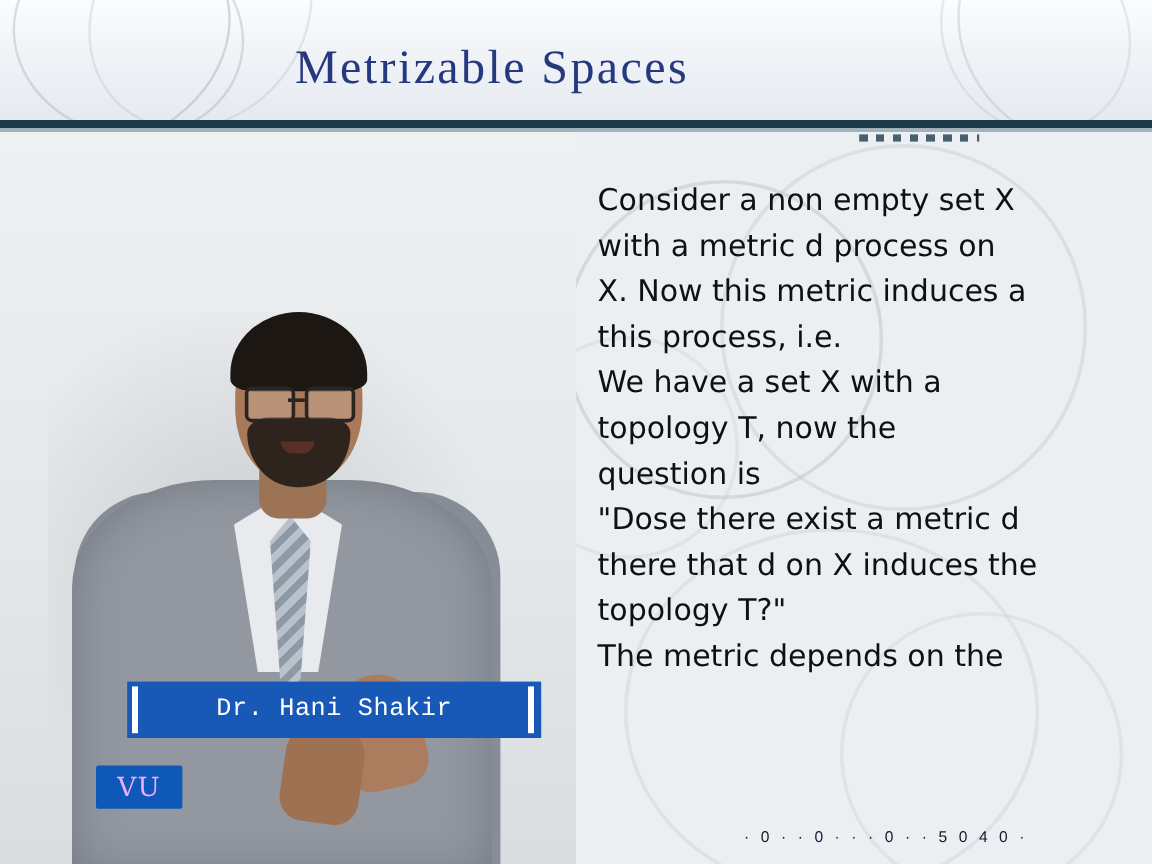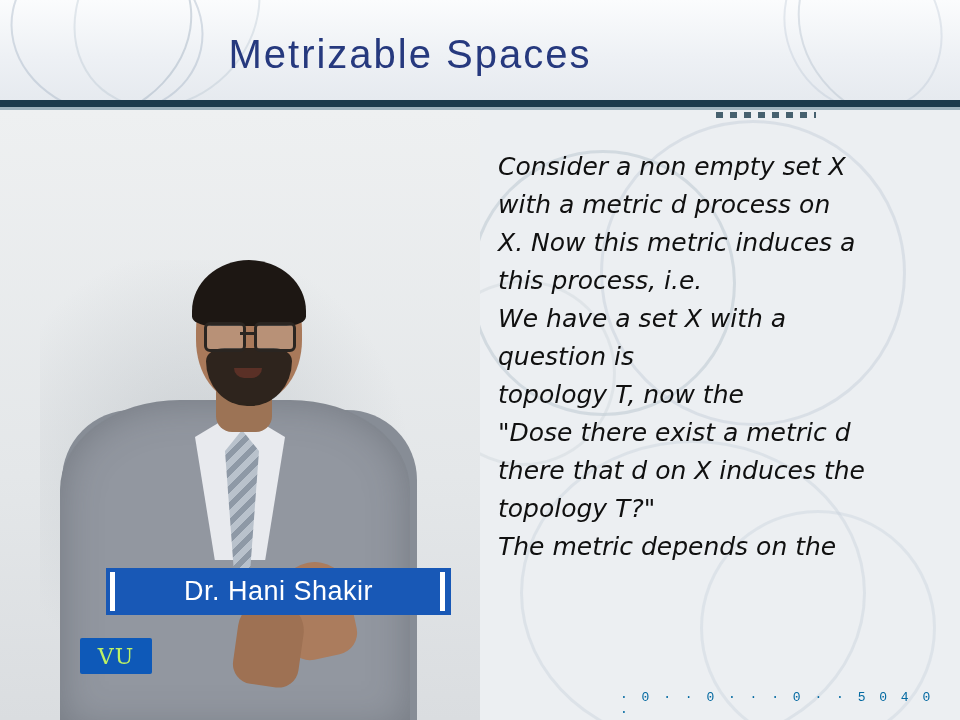--- a/index.html
+++ b/index.html
@@ -34,21 +34,21 @@
   .header .sw2 { left: 10px;  top: -55px; width: 190px; height: 165px; transform: rotate(12deg); border-color: rgba(150,165,185,0.35); }
   .header .sw3 { left: 80px;  top: -90px; width: 170px; height: 200px; transform: rotate(40deg); border-color: rgba(170,185,200,0.3); }
   .header .sw4 { right: -60px; top: -80px; width: 220px; height: 200px; transform: rotate(25deg); border-color: rgba(165,180,195,0.35); }
   .header .sw5 { right: 20px; top: -60px; width: 150px; height: 170px; transform: rotate(-30deg); border-color: rgba(175,190,205,0.3); }
 
   .title {
     position: absolute;
     left: 0; top: 32px;
     width: 820px;
     text-align: center;
-    font-family: Liberation Sans, sans-serif;
+    font-family: Liberation Serif, serif;
     font-size: 40px;
     letter-spacing: 2px;
     color: #26397e;
     font-weight: 400;
   }
 
   .rule-dark {
     position: absolute;
     left: 0; top: 100px;
     width: 960px;
@@ -235,64 +235,64 @@
     background: #ffffff;
   }
   .nameplate-bar2 {
     position: absolute;
     left: 440px; top: 572px;
     width: 5px; height: 39px;
     background: #ffffff;
   }
   .nameplate span {
     color: #ffffff;
-    font-size: 27px;
+    font-size: 21px;
     letter-spacing: 0.5px;
-    font-family: Liberation Sans, sans-serif;
+    font-family: Liberation Mono, monospace;
   }
 
   
   .vu-logo {
     position: absolute;
     left: 80px; top: 638px;
     width: 72px; height: 36px;
     background: #0e59b8;
     display: flex;
     align-items: center;
     justify-content: center;
     border-radius: 2px;
   }
   .vu-logo span {
-    color: #bef264;
+    color: #f0abfc;
     font-size: 22px;
     font-family: "DejaVu Serif", serif;
     letter-spacing: 1px;
   }
 
   
   .slide-text {
     position: absolute;
     left: 498px; top: 148px;
     width: 440px;
     color: #101010;
     font-family: "DejaVu Sans", sans-serif;
     font-size: 25px;
     line-height: 38px;
   }
-  .slide-text .ln { white-space: pre; font-style: italic; }
+  .slide-text .ln { white-space: pre; }
 
   
   .bottom-marks {
     position: absolute;
     left: 620px; top: 690px;
     width: 320px;
-    color: #0369a1;
+    color: #0f172a;
     font-size: 13px;
     letter-spacing: 3px;
-    font-family: Liberation Mono, monospace;
+    font-family: Liberation Sans, sans-serif;
   }
 </style>
 </head>
 <body>
 
 <div class="stage">
 
   <div class="header">
     <div class="swirl sw1"></div>
     <div class="swirl sw2"></div>
@@ -345,22 +345,22 @@
   <div class="vu-logo">
     <span>VU</span>
   </div>
 
   <div class="slide-text">
     <div class="ln">Consider a non empty set X</div>
     <div class="ln">with a metric d process on</div>
     <div class="ln">X. Now this metric induces a</div>
     <div class="ln">this process, i.e.</div>
     <div class="ln">We have a set X with a</div>
+    <div class="ln">topology T, now the</div>
     <div class="ln">question is</div>
-    <div class="ln">topology T, now the</div>
     <div class="ln">"Dose there exist a metric d</div>
     <div class="ln">there that d on X induces the</div>
     <div class="ln">topology T?"</div>
     <div class="ln">The metric depends on the</div>
   </div>
 
   <div class="bottom-marks">· 0 · · 0 · · · 0 · · 5  0 4 0 ·</div>
 
 </div>
 

